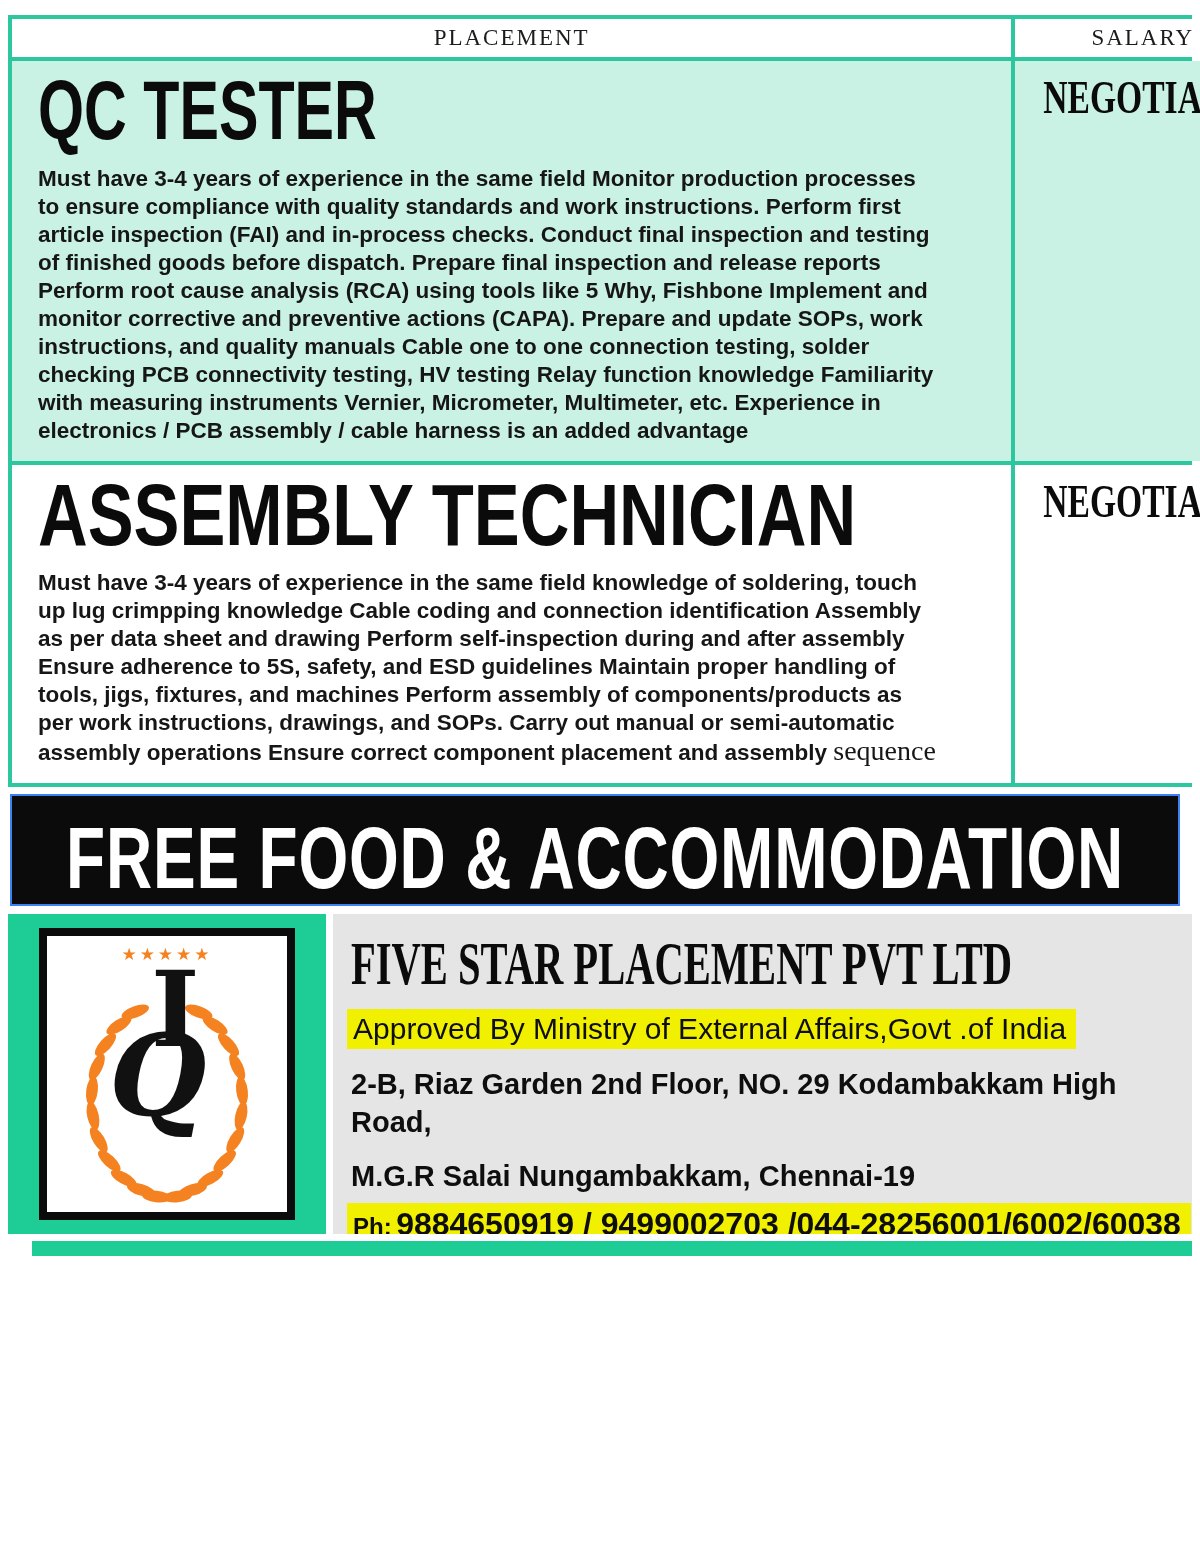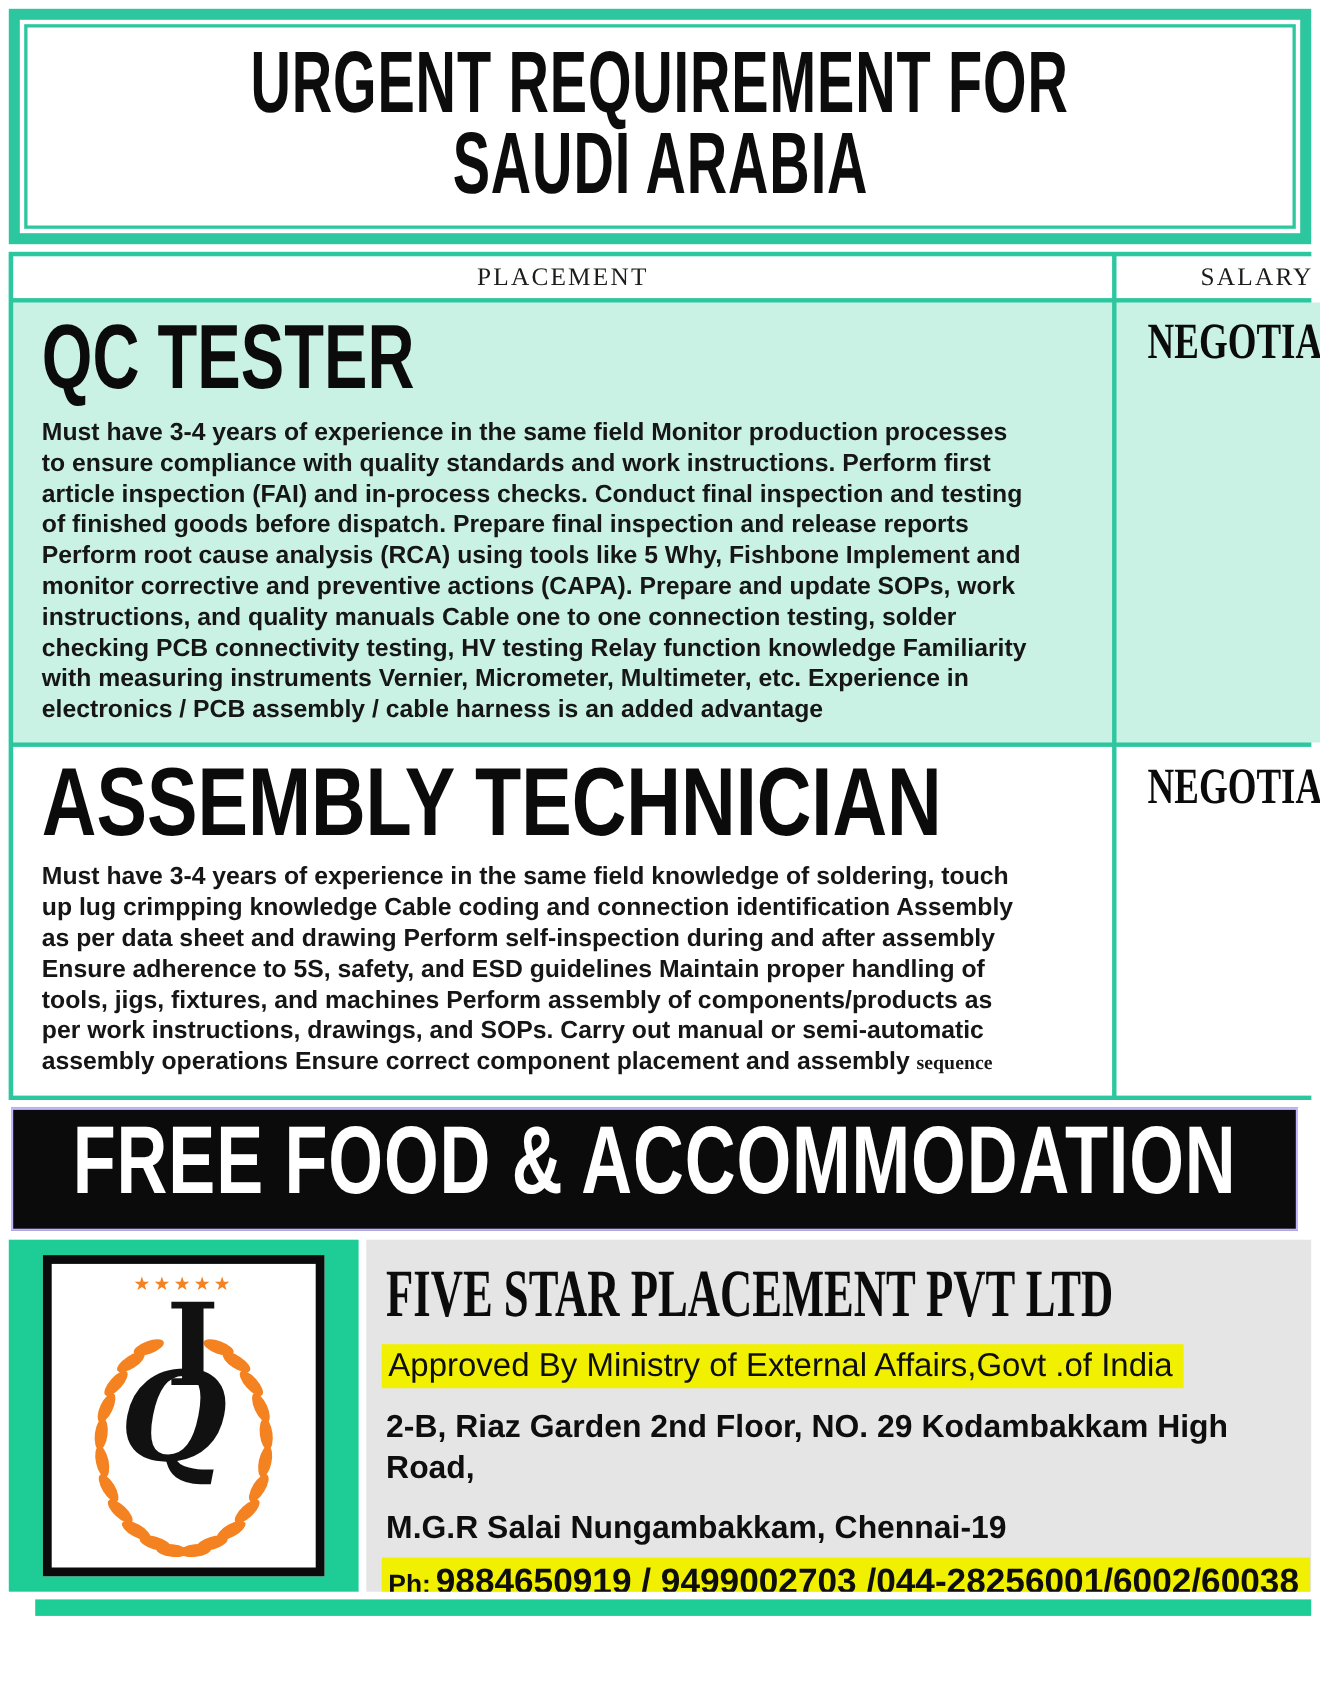--- a/index.html
+++ b/index.html
@@ -71,40 +71,40 @@
     transform: scale(0.86, 1.1);
   }
   .job-desc {
     margin-top: 14px;
     font-size: 22.5px;
     font-weight: 700;
     line-height: 28px;
     color: #161616;
     max-width: 900px;
   }
-  .serif-tail { font-family: "Liberation Serif", serif; font-weight: 700; font-size: 18px; }
+  .serif-tail { font-family: "Liberation Serif", serif; font-weight: 400; font-size: 28px; }
   .salary-cell { text-align: center; padding-top: 10px; }
   .salary-value {
     display: inline-block;
     font-family: "Liberation Serif", serif;
     font-weight: 700;
     font-size: 42px;
     color: #0b0b0b;
     transform: scale(0.8, 1.1);
     transform-origin: center top;
     white-space: nowrap;
   }
 
   
   .banner {
     margin: 7px 12px 0 2px;
     background: #0b0b0b;
-    border: 2px solid #c4b5fd;
+    border: 2px solid #3b82f6;
     height: 112px;
-    display: flex; align-items: flex-start; justify-content: center;
+    display: flex; align-items: flex-end; justify-content: center;
     overflow: hidden;
   }
   .banner-text {
     display: inline-block;
     color: #ffffff;
     font-weight: 700;
     font-size: 78px;
     transform: scale(0.82, 1.12);
     transform-origin: center;
     white-space: nowrap;
@@ -188,30 +188,20 @@
     margin: 7px 0 0 24px;
     height: 15px;
     background: #1ecd96;
   }
 </style>
 </head>
 <body>
 
 <div class="page">
 
-  <div class="title-box">
-    <div class="title-inner">
-      <div>
-        <span class="title-line">URGENT REQUIREMENT FOR</span>
-      </div>
-      <div>
-        <span class="title-line">SAUDI ARABIA</span>
-      </div>
-    </div>
-  </div>
 
   <div class="jobs-table">
     <div class="cell hdr">PLACEMENT</div>
     <div class="cell hdr">SALARY</div>
 
     <div class="cell mint job-cell">
       <span class="job-title">QC TESTER</span>
       <p class="job-desc">Must have 3-4 years of experience in the same field Monitor production processes to ensure compliance with quality standards and work instructions. Perform first article inspection (FAI) and in-process checks. Conduct final inspection and testing of finished goods before dispatch. Prepare final inspection and release reports Perform root cause analysis (RCA) using tools like 5 Why, Fishbone Implement and monitor corrective and preventive actions (CAPA). Prepare and update SOPs, work instructions, and quality manuals Cable one to one connection testing, solder checking  PCB connectivity testing, HV testing  Relay function knowledge Familiarity with measuring instruments Vernier, Micrometer, Multimeter, etc. Experience in electronics / PCB assembly / cable harness is an added advantage</p>
     </div>
     <div class="cell mint salary-cell">

